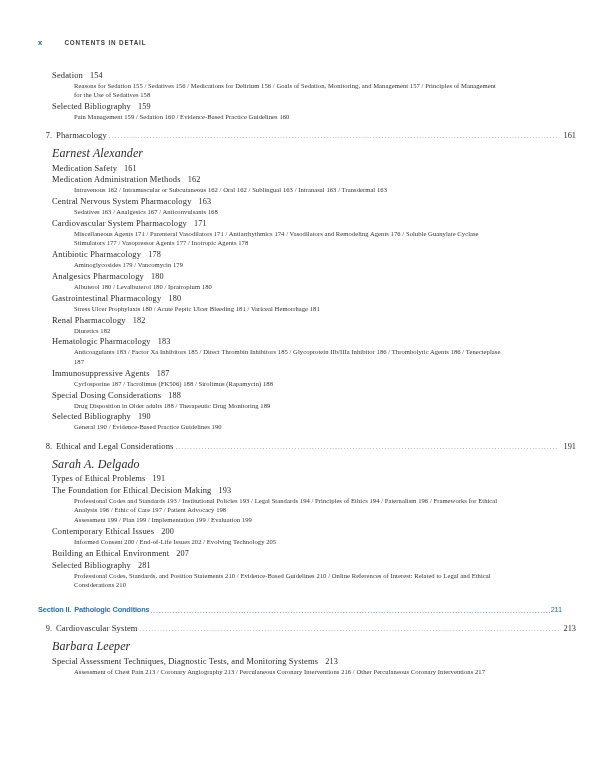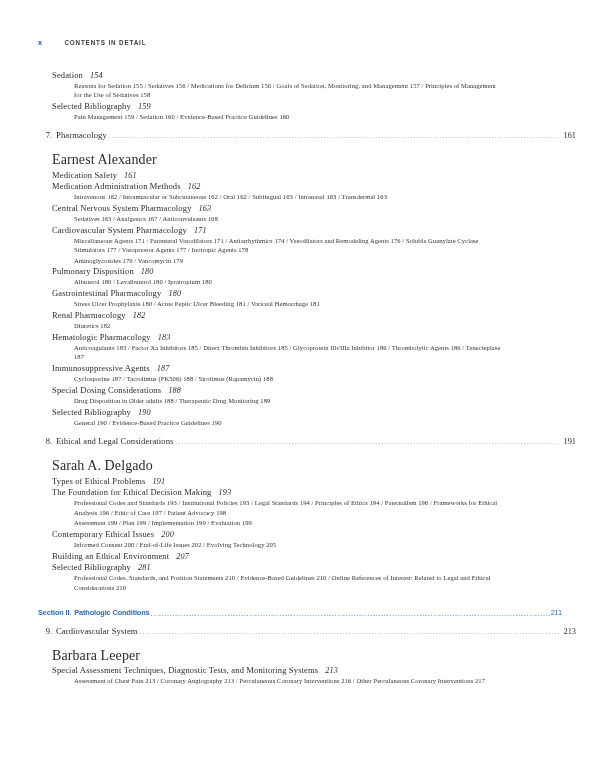--- a/index.html
+++ b/index.html
@@ -120,39 +120,39 @@
     white-space: nowrap;
     color: #7aa8d4;
     letter-spacing: 0.8px;
     margin: 0 1px 0 1px;
     font-size: 7px;
   }
   .section-banner .pg { flex: none; font-weight: normal; }
 
   
   .author {
-    font-size: 14px;
+    font-style: italic;
+    font-size: 12px;
     padding-left: 14px;
-    margin-top: 12px;
+    margin-top: 6px;
     margin-bottom: 1px;
     letter-spacing: 0.1px;
   }
 
   
   .h1line {
     font-size: 8.5px;
     padding-left: 14px;
     margin-top: 1.5px;
     letter-spacing: 0.15px;
     white-space: nowrap;
   }
   .h1line .pg {
     padding-left: 7px;
     font-size: 8.2px;
-    font-style: italic;
   }
 
   
   .runin {
     font-size: 6.6px;
     padding-left: 36px;
     margin-top: 1px;
     line-height: 1.42;
     letter-spacing: 0.05px;
     color: #333333;
@@ -181,22 +181,23 @@
         <span class="pg">161</span>
       </div>
       <div class="author">Earnest Alexander</div>
       <div class="h1line"><span>Medication Safety</span><span class="pg">161</span></div>
       <div class="h1line"><span>Medication Administration Methods</span><span class="pg">162</span></div>
       <div class="runin">Intravenous 162 / Intramuscular or Subcutaneous 162 / Oral 162 / Sublingual 163 / Intranasal 163 / Transdermal 163</div>
       <div class="h1line"><span>Central Nervous System Pharmacology</span><span class="pg">163</span></div>
       <div class="runin">Sedatives 163 / Analgesics 167 / Anticonvulsants 168</div>
       <div class="h1line"><span>Cardiovascular System Pharmacology</span><span class="pg">171</span></div>
       <div class="runin">Miscellaneous Agents 171 / Parenteral Vasodilators 171 / Antiarrhythmics 174 / Vasodilators and Remodeling Agents 176 / Soluble Guanylate Cyclase Stimulators 177 / Vasopressor Agents 177 / Inotropic Agents 178</div>
+      <div class="h1line"><span>Antibiotic Pharmacology</span><span class="pg">178</span></div>
       <div class="runin">Aminoglycosides 179 / Vancomycin 179</div>
-      <div class="h1line"><span>Pulmonary Disposition</span><span class="pg">180</span></div>
+      <div class="h1line"><span>Analgesics Pharmacology</span><span class="pg">180</span></div>
       <div class="runin">Albuterol 180 / Levalbuterol 180 / Ipratropium 180</div>
       <div class="h1line"><span>Gastrointestinal Pharmacology</span><span class="pg">180</span></div>
       <div class="runin">Stress Ulcer Prophylaxis 180 / Acute Peptic Ulcer Bleeding 181 / Variceal Hemorrhage 181</div>
       <div class="h1line"><span>Renal Pharmacology</span><span class="pg">182</span></div>
       <div class="runin">Diuretics 182</div>
       <div class="h1line"><span>Hematologic Pharmacology</span><span class="pg">183</span></div>
       <div class="runin">Anticoagulants 183 / Factor Xa Inhibitors 185 / Direct Thrombin Inhibitors 185 / Glycoprotein IIb/IIIa Inhibitor 186 / Thrombolytic Agents 186 / Tenecteplase 187</div>
       <div class="h1line"><span>Immunosuppressive Agents</span><span class="pg">187</span></div>
       <div class="runin">Cyclosporine 187 / Tacrolimus (FK506) 188 / Sirolimus (Rapamycin) 188</div>
       <div class="h1line"><span>Special Dosing Considerations</span><span class="pg">188</span></div>

